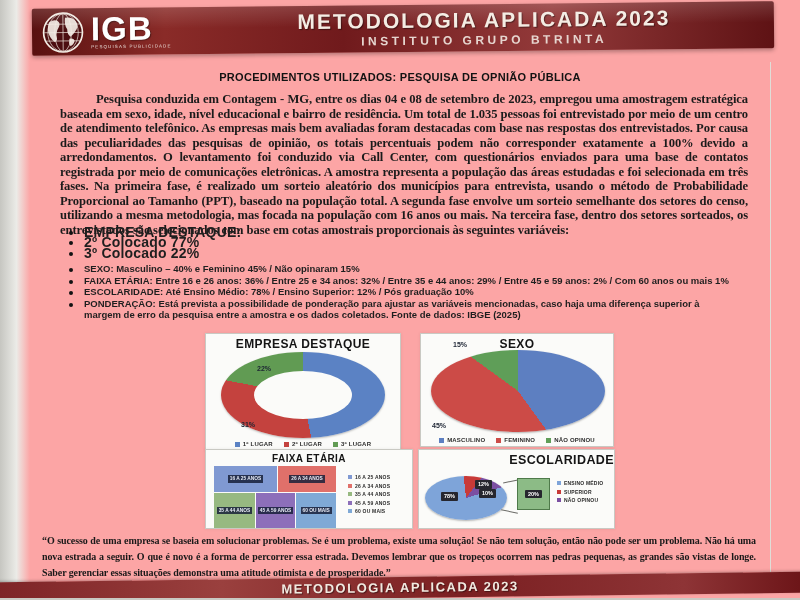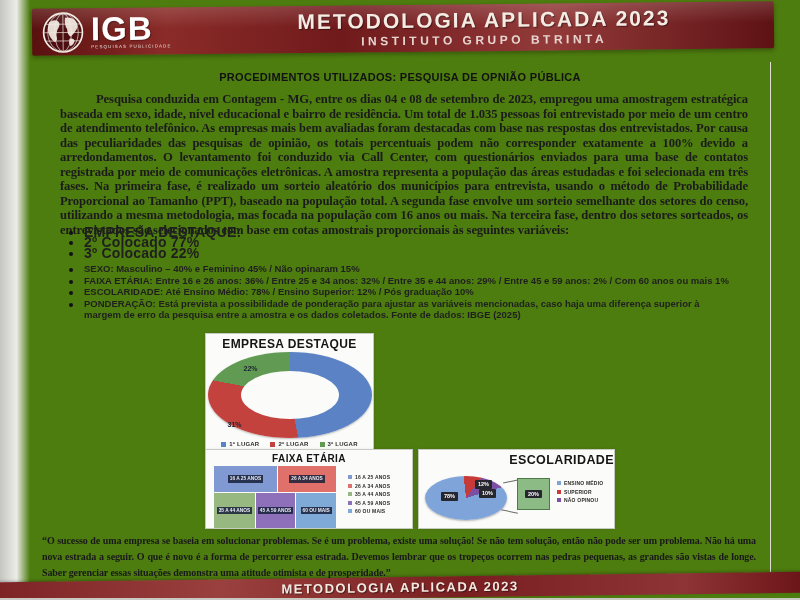--- a/index.html
+++ b/index.html
@@ -1,17 +1,17 @@
 <!DOCTYPE html>
 <html><head>
 <meta charset="utf-8">
 <style>
   * { box-sizing: border-box; margin: 0; padding: 0; }
   html,body { width:800px; height:600px; overflow:hidden; background:#fdfdfb; }
-  .page { position:relative; width:800px; height:600px; background:#4d7c0f;
+  .page { position:relative; width:800px; height:600px; background:#fca5a5;
           font-family:"Liberation Sans",sans-serif; }
 
   
   .scan-left  { position:absolute; left:0; top:0; width:30px; height:600px;
                 background:linear-gradient(90deg,#c6c6c1,#ebebe7 55%,rgba(255,255,255,0)); }
   .scan-right { position:absolute; right:29px; top:62px; bottom:28px; width:1px; background:#e0ddd7; }
   .scan-bottom{ position:absolute; left:0; right:0; bottom:0; height:2px; background:#c9c9c3; }
 
   
   .ribbon { position:absolute; left:32px; right:26px; top:5px; height:47px;
@@ -44,21 +44,21 @@
                    background:#111; border-radius:50%; }
   .g1 li { font-size:14px; font-weight:700; line-height:10.3px; letter-spacing:0.2px; }
   .g2 { margin-top:6px; }
   .g2 li { font-size:9.5px; font-weight:600; line-height:10.8px; margin-bottom:1px; }
 
   
   .card { position:absolute; background:#fbfbf9; border:1px solid #c9c9c3;
           box-shadow:0 0 3px rgba(0,0,0,0.08); }
   .card-title { font-size:12px; font-weight:800; text-align:center; margin-top:3px;
                 color:#151515; letter-spacing:0.4px; }
-  .card-empresa { left:205px; top:333px; width:169px; height:118px; }
+  .card-empresa { left:205px; top:333px; width:196px; height:118px; }
   .card-sexo    { left:420px; top:333px; width:194px; height:114px; }
   .card-faixa   { left:205px; top:449px; width:208px; height:80px; }
   .card-esc     { left:418px; top:449px; width:197px; height:80px; }
 
   .plabel { position:absolute; font-size:7px; font-weight:800; color:#1c2433; white-space:nowrap; }
   .legend-row { display:flex; justify-content:center; gap:11px; margin-top:3px; align-items:center; }
   .li-item { display:flex; align-items:center; font-size:6px; font-weight:700; color:#2b2b2b;
              letter-spacing:0.2px; white-space:nowrap; }
   .sw { display:inline-block; width:5px; height:5px; margin-right:3px; flex:0 0 auto; }
   .legend-col { display:flex; flex-direction:column; gap:2.5px; }
@@ -188,20 +188,40 @@
           <i class="sw" style="background: rgb(196, 66, 62);"></i>
           <span>2º LUGAR</span>
         </span>
       <span class="li-item">
           <i class="sw" style="background: rgb(97, 155, 83);"></i>
           <span>3º LUGAR</span>
         </span>
     </div>
   </section>
 
+  <section class="card card-sexo">
+    <h3 class="card-title">SEXO</h3>
+    <div class="sexo-pie" style="background: conic-gradient(rgb(93, 127, 193) 0deg, rgb(93, 127, 193) 144deg, rgb(204, 75, 71) 144deg, rgb(204, 75, 71) 306deg, rgb(95, 158, 88) 306deg, rgb(95, 158, 88) 360deg);"></div>
+    <span class="plabel pl-15">15%</span>
+    <span class="plabel pl-45">45%</span>
+    <div class="legend-row sexo-legend">
+      <span class="li-item">
+          <i class="sw" style="background: rgb(93, 127, 193);"></i>
+          <span>MASCULINO</span>
+        </span>
+      <span class="li-item">
+          <i class="sw" style="background: rgb(204, 75, 71);"></i>
+          <span>FEMININO</span>
+        </span>
+      <span class="li-item">
+          <i class="sw" style="background: rgb(95, 158, 88);"></i>
+          <span>NÃO OPINOU</span>
+        </span>
+    </div>
+  </section>
 
   <section class="card card-faixa">
     <h3 class="card-title">FAIXA ETÁRIA</h3>
     <div class="faixa-body">
       <div class="tm">
         <div class="tm-row tm-top">
           <div class="tm-block w52" style="background: rgb(128, 153, 210);">
               <span class="tm-lbl">16 A 25 ANOS</span>
             </div>
           <div class="tm-block w48" style="background: rgb(224, 112, 106);">

